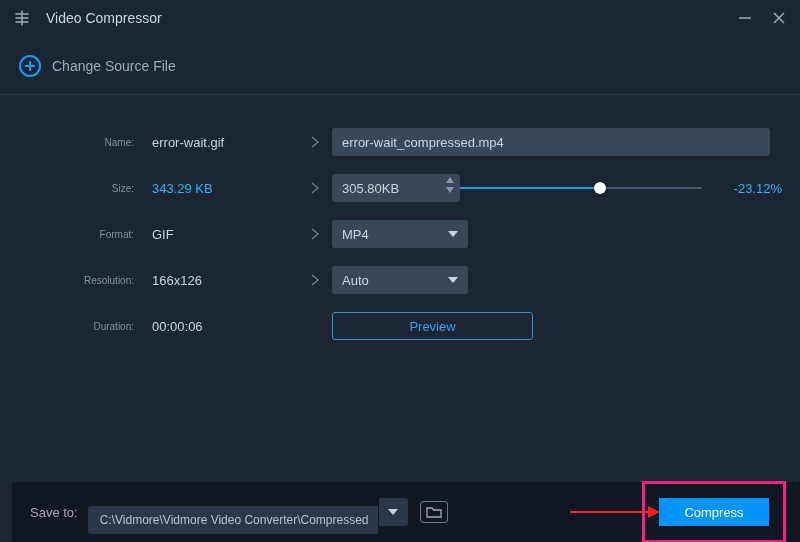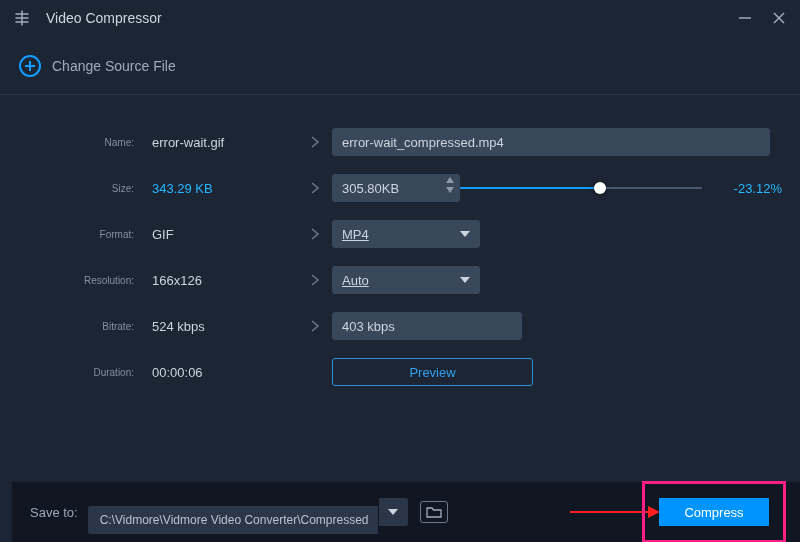--- a/index.html
+++ b/index.html
@@ -30,21 +30,21 @@
     .stepper-arrows { position: absolute; right: 6px; top: 3px; display: flex; flex-direction: column; gap: 4px; }
     .stepper-arrows svg { width: 8px; height: 6px; display: block; }
 
     .slider-wrap { display: flex; align-items: center; flex: 1; gap: 22px; }
     .slider { position: relative; flex: 1; height: 16px; }
     .slider-track { position: absolute; top: 7px; left: 0; right: 0; height: 2px; background: #4a5a70; border-radius: 2px; }
     .slider-fill { position: absolute; top: 7px; left: 0; height: 2px; background: #109dff; border-radius: 2px; width: 58%; }
     .slider-thumb { position: absolute; top: 2px; width: 12px; height: 12px; background: #fff; border-radius: 50%; left: 58%; transform: translateX(-50%); box-shadow: 0 0 4px rgba(0,0,0,0.4); }
     .slider-pct { color: #29b8ff; font-size: 13px; min-width: 58px; text-align: right; }
 
-    .select { position: relative; width: 148px; height: 28px; background: #39475a; border-radius: 3px; display: flex; align-items: center; padding: 0 28px 0 10px; color: #cbd4df; font-size: 13px; cursor: pointer; text-decoration: underline; }
+    .select { position: relative; width: 136px; height: 28px; background: #39475a; border-radius: 3px; display: flex; align-items: center; padding: 0 28px 0 10px; color: #cbd4df; font-size: 13px; cursor: pointer; }
     .select .caret { position: absolute; right: 10px; top: 50%; transform: translateY(-50%); }
     .select .caret svg { width: 10px; height: 6px; display: block; }
 
     .readonly-box { width: 190px; height: 28px; background: #39475a; border-radius: 3px; display: flex; align-items: center; padding: 0 10px; color: #cbd4df; font-size: 13px; }
 
     .preview-btn { width: 201px; height: 28px; border: 1px solid #2d8fd7; background: transparent; color: #34a0ef; border-radius: 3px; font-size: 13px; cursor: pointer; }
 
     .bottombar { position: absolute; left: 12px; right: 0; bottom: 0; height: 60px; background: #111722; display: flex; align-items: center; padding: 0 18px; }
     .saveto-label { color: #9aa6b6; font-size: 13px; margin-right: 10px; }
     .path-select { display: flex; align-items: center; }
@@ -178,30 +178,20 @@
     <div class="select">
       <span>Auto</span>
       <span class="caret">
           <svg viewBox="0 0 10 6">
             <polygon points="0,0 10,0 5,6" fill="#cbd4df"></polygon>
           </svg>
         </span>
     </div>
   </div>
 
-  <div class="row">
-    <div class="row-label">Bitrate:</div>
-    <div class="row-source">524 kbps</div>
-    <div class="chev">
-        <svg viewBox="0 0 10 14">
-          <polyline points="2,2 8,7 2,12" fill="none" stroke="#6c7a8d" stroke-width="1.5"></polyline>
-        </svg>
-      </div>
-    <div class="readonly-box">403 kbps</div>
-  </div>
 
   <div class="row">
     <div class="row-label">Duration:</div>
     <div class="row-source">00:00:06</div>
     <div class="chev"></div>
     <button class="preview-btn">Preview</button>
   </div>
 
 </div>
 

